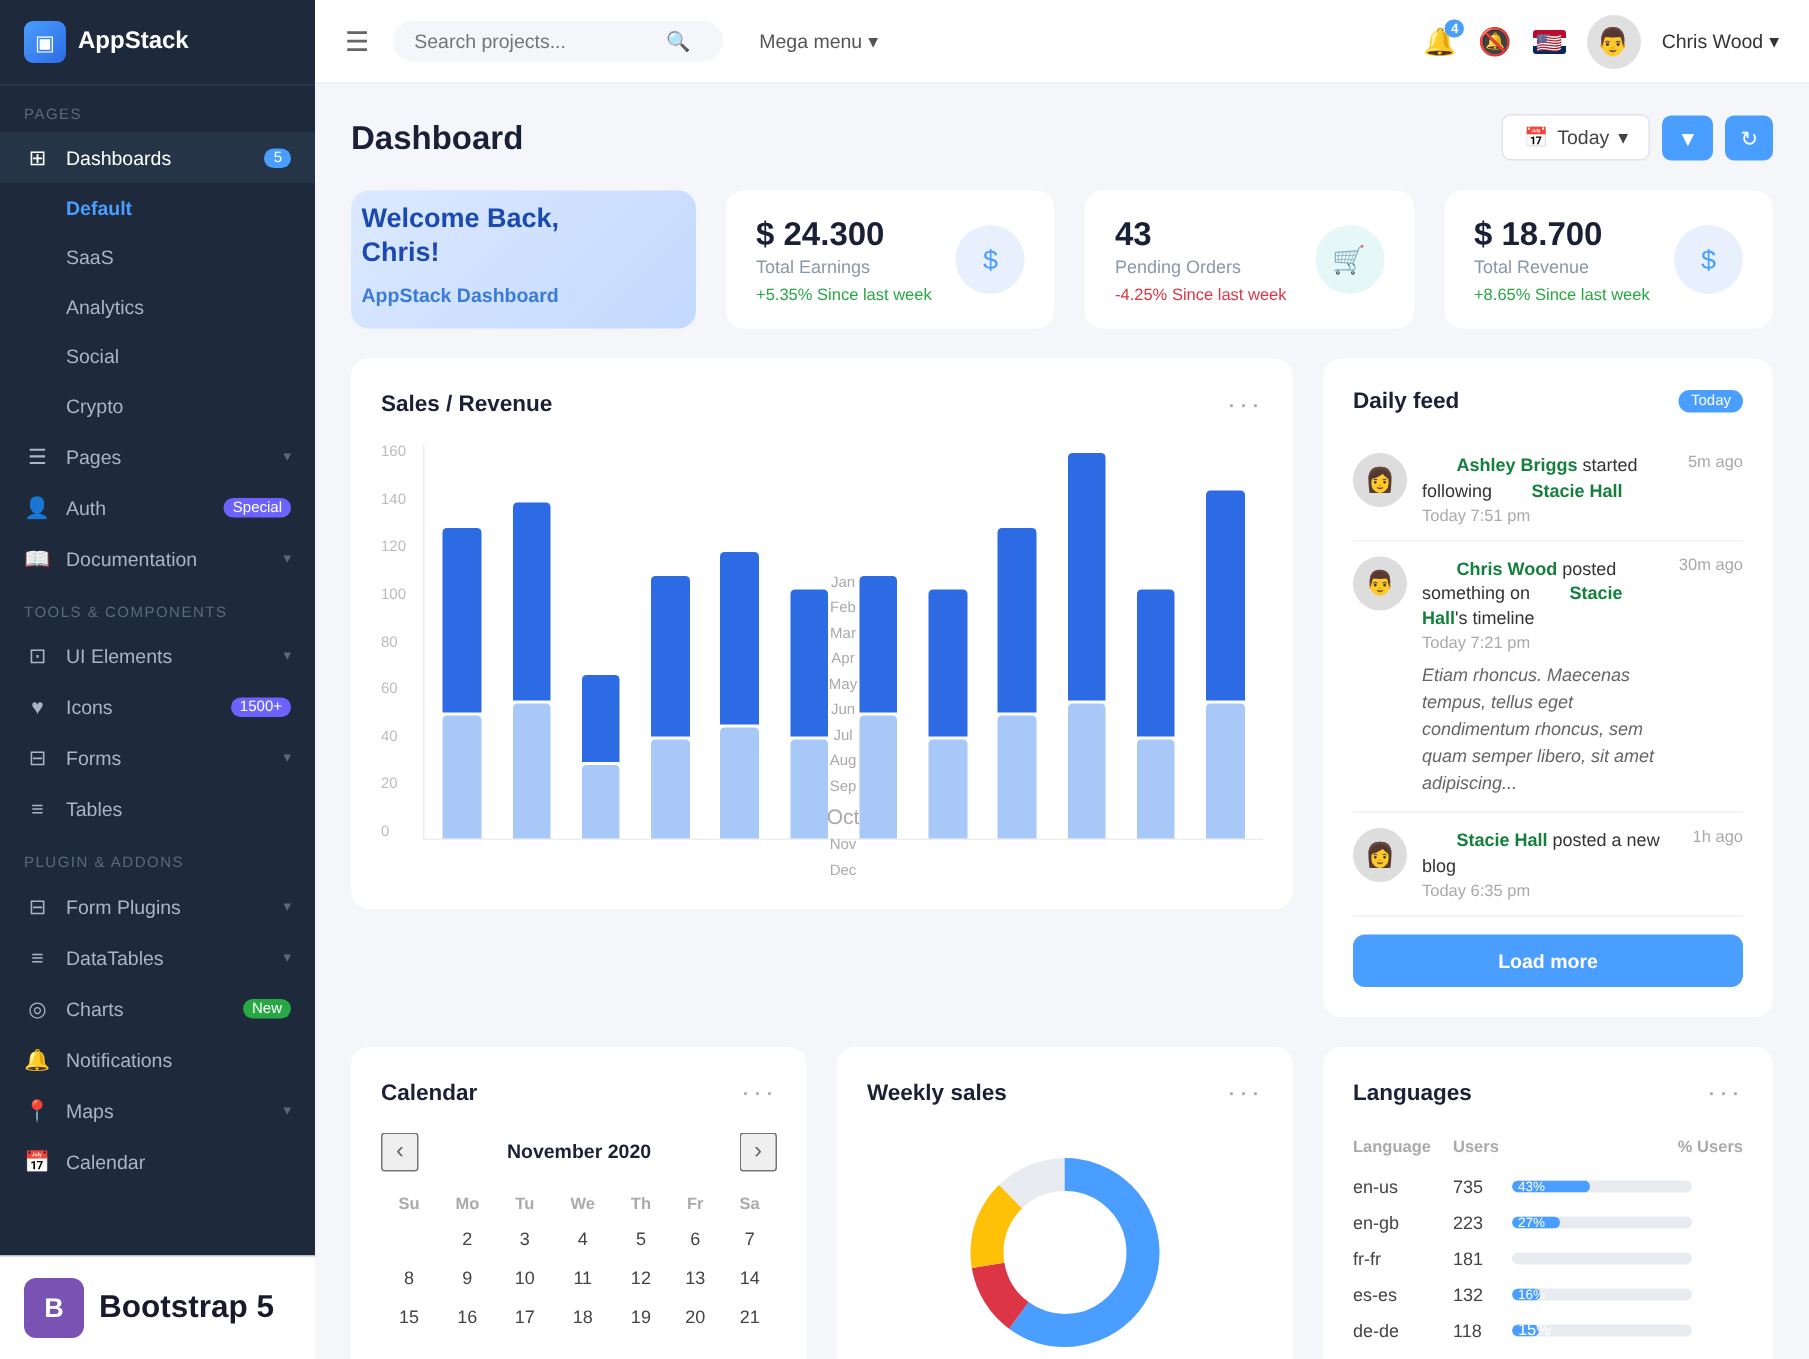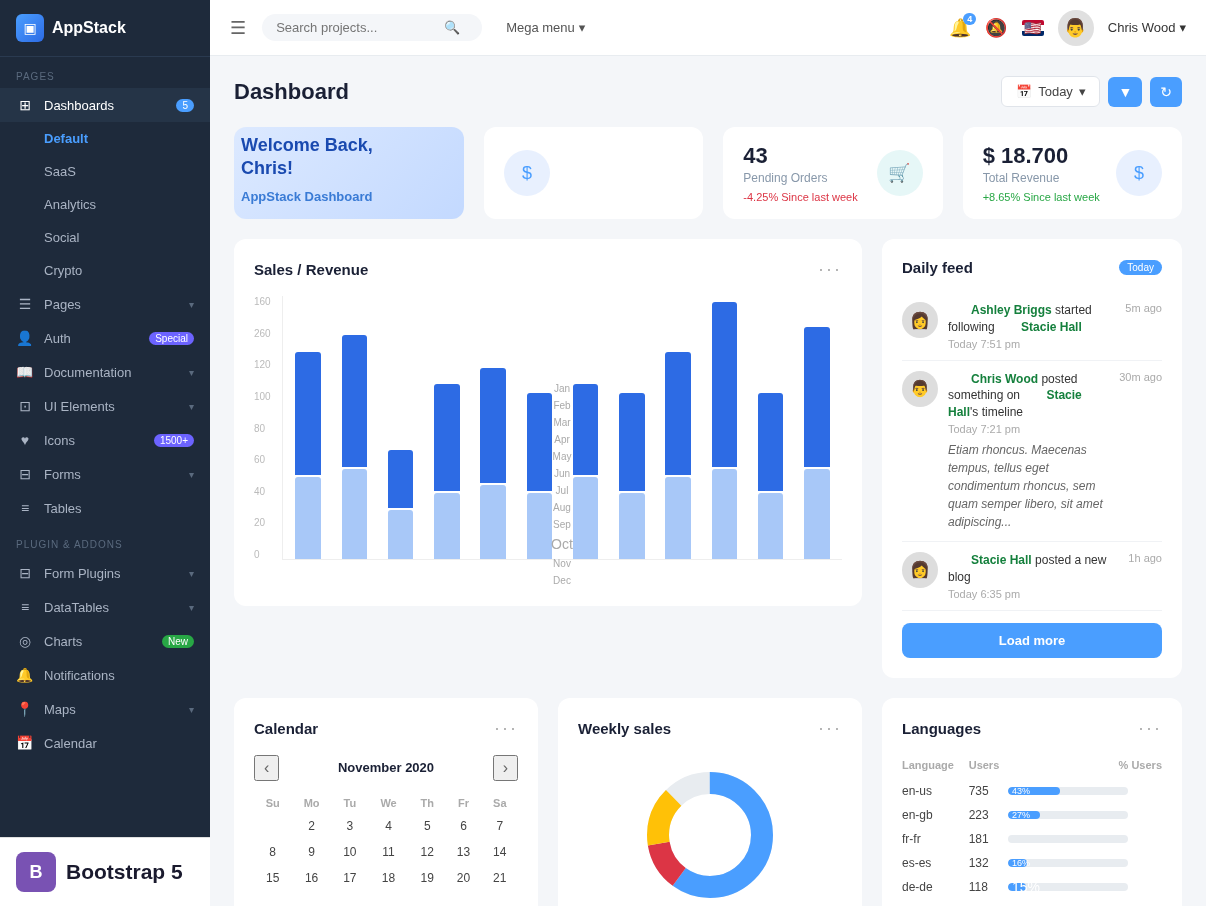--- a/index.html
+++ b/index.html
@@ -171,20 +171,21 @@
       <span class="badge special">Special</span>
     </div>
     <div class="sidebar-item">
       <span class="icon">📖</span>
       <span>Documentation</span>
       <span class="chevron">▾</span>
     </div>
   </div>
 
   <div>
+    <div class="sidebar-section-label">Tools &amp; Components</div>
     <div class="sidebar-item">
       <span class="icon">⊡</span>
       <span>UI Elements</span>
       <span class="chevron">▾</span>
     </div>
     <div class="sidebar-item">
       <span class="icon">♥</span>
       <span>Icons</span>
       <span class="badge special">1500+</span>
     </div>
@@ -283,20 +284,28 @@
         <button class="btn-refresh">↻</button>
       </div>
     </div>
 
     <div class="stats-row">
       <div class="welcome-card">
         <div class="welcome-title">Welcome Back,<br>Chris!</div>
         <div class="welcome-subtitle">AppStack Dashboard</div>
       </div>
       <div class="stat-card">
+        <div class="stat-info">
+          <div class="stat-value">$ 24.300</div>
+          <div class="stat-label">Total Earnings</div>
+          <div class="stat-change up">
+            <span>+5.35%</span>
+            <span>Since last week</span>
+          </div>
+        </div>
         <div class="stat-icon blue">$</div>
       </div>
       <div class="stat-card">
         <div class="stat-info">
           <div class="stat-value">43</div>
           <div class="stat-label">Pending Orders</div>
           <div class="stat-change down">
             <span>-4.25%</span>
             <span>Since last week</span>
           </div>
@@ -326,21 +335,21 @@
           <div style="position:relative; height: 290px;">
 
             <div style="position:absolute; left:0; top:0; bottom:26px; display:flex; flex-direction:column-reverse; justify-content:space-between; width:24px;">
               <span style="font-size:10px;color:#bbb">0</span>
               <span style="font-size:10px;color:#bbb">20</span>
               <span style="font-size:10px;color:#bbb">40</span>
               <span style="font-size:10px;color:#bbb">60</span>
               <span style="font-size:10px;color:#bbb">80</span>
               <span style="font-size:10px;color:#bbb">100</span>
               <span style="font-size:10px;color:#bbb">120</span>
-              <span style="font-size:10px;color:#bbb">260</span>
+              <span style="font-size:10px;color:#bbb">140</span>
               <span style="font-size:10px;color:#bbb">160</span>
             </div>
 
             <div id="chart-bars-container" style="position:absolute; left:28px; right:0; top:0; bottom:26px; display:flex; align-items:flex-end; gap:4px; border-left:1px solid #eee; border-bottom:1px solid #eee; padding: 0 4px;">
             <div style="display: flex; flex-direction: column; align-items: center; flex: 1 1 0%; height: 100%; justify-content: flex-end; gap: 2px;">
                   <div style="height: 46.875%; width: 60%; background: rgb(45, 107, 228); border-radius: 3px 3px 0px 0px;"></div>
                   <div style="height: 31.25%; width: 60%; background: rgb(168, 200, 248); border-radius: 3px 3px 0px 0px;"></div>
                 </div>
                 <div style="display: flex; flex-direction: column; align-items: center; flex: 1 1 0%; height: 100%; justify-content: flex-end; gap: 2px;">
                   <div style="height: 50%; width: 60%; background: rgb(45, 107, 228); border-radius: 3px 3px 0px 0px;"></div>
@@ -581,21 +590,21 @@
           </div>
         </div>
       </td>
     </tr>
               <tr>
       <td>de-de</td>
       <td>118</td>
       <td>
         <div style="background:#e8ecf0;border-radius:4px;height:8px;width:120px;overflow:hidden;display:inline-block;position:relative;">
           <div style="background:#4a9eff;height:8px;width:15%;border-radius:4px;display:flex;align-items:center;justify-content:center;position:relative;">
-            <span style="position:absolute;font-size:14px;color:white;left:4px;top:50%;transform:translateY(-50%);white-space:nowrap;text-align:center;">15%</span>
+            <span style="position:absolute;font-size:11px;color:white;left:4px;top:50%;transform:translateY(-50%);white-space:nowrap;text-align:center;">15%</span>
           </div>
         </div>
       </td>
     </tr>
             </tbody>
         </table>
       </div>
     </div>
 
   </div>

